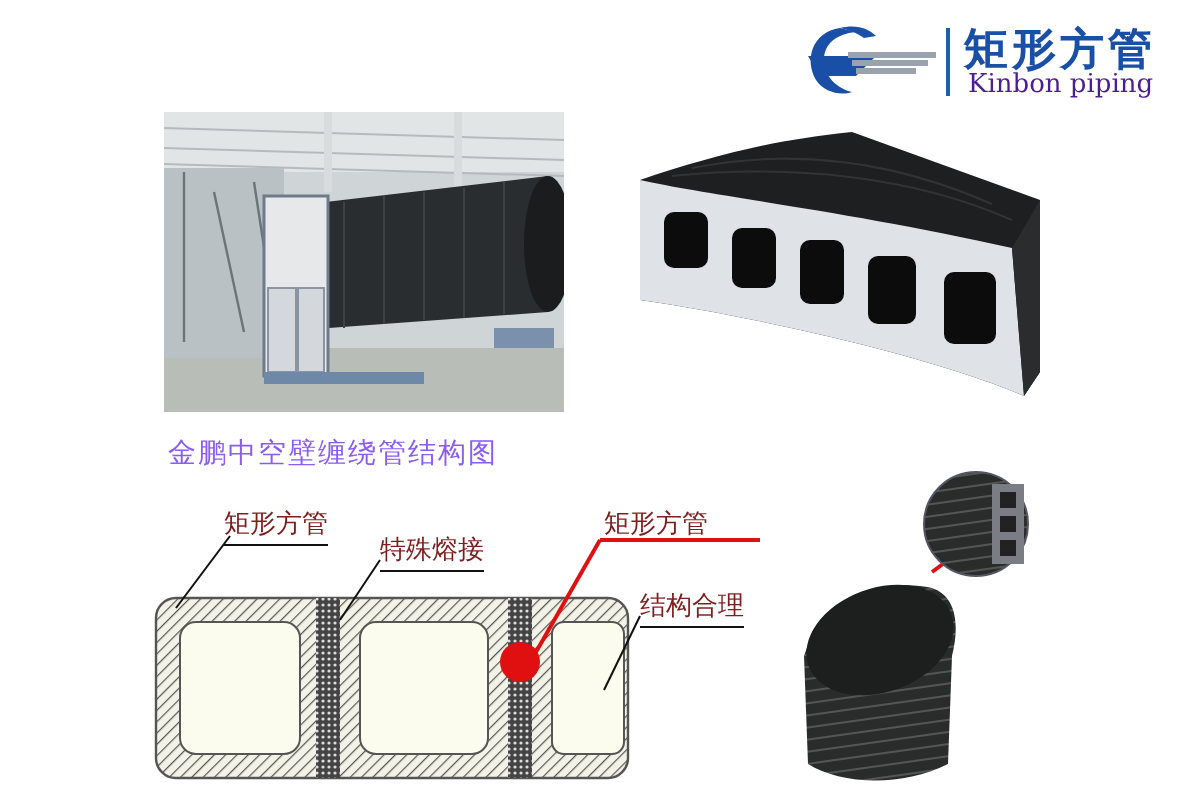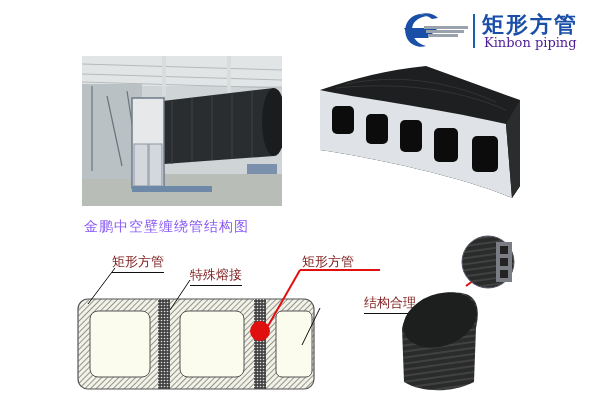--- a/index.html
+++ b/index.html
@@ -122,21 +122,21 @@
   <line x1="300" y1="270" x2="268" y2="326" stroke="#e01010" stroke-width="2"></line>
   <line x1="300" y1="270" x2="380" y2="270" stroke="#e01010" stroke-width="2"></line>
   <line x1="320" y1="308" x2="302" y2="345" stroke="#111" stroke-width="1"></line>
   <line x1="466" y1="286" x2="504" y2="258" stroke="#e01010" stroke-width="2"></line>
   <polygon points="504,258 496,258 501,264" fill="#e01010"></polygon>
 </svg>
 
 <div class="abs lbl" style="left:112px;top:253px;">矩形方管</div>
 <div class="abs lbl" style="left:190px;top:266px;">特殊熔接</div>
 <div class="abs lbl" style="left:302px;top:253px;border-bottom:none;">矩形方管</div>
-<div class="abs lbl" style="left:320px;top:294px;margin-left:44px;">结构合理</div>
+<div class="abs lbl" style="left:320px;top:294px;">结构合理</div>
 
 <div class="abs photo" style="left:400px;top:232px;width:150px;height:166px;">
   <svg width="150" height="166" viewBox="0 0 150 166">
     <defs>
       <pattern id="ribs" width="6" height="6" patternUnits="userSpaceOnUse" patternTransform="rotate(-8)">
         <rect width="6" height="6" fill="#2a2c2b"></rect>
         <line x1="0" y1="5" x2="6" y2="5" stroke="#555" stroke-width="1"></line>
       </pattern>
     </defs>
 

